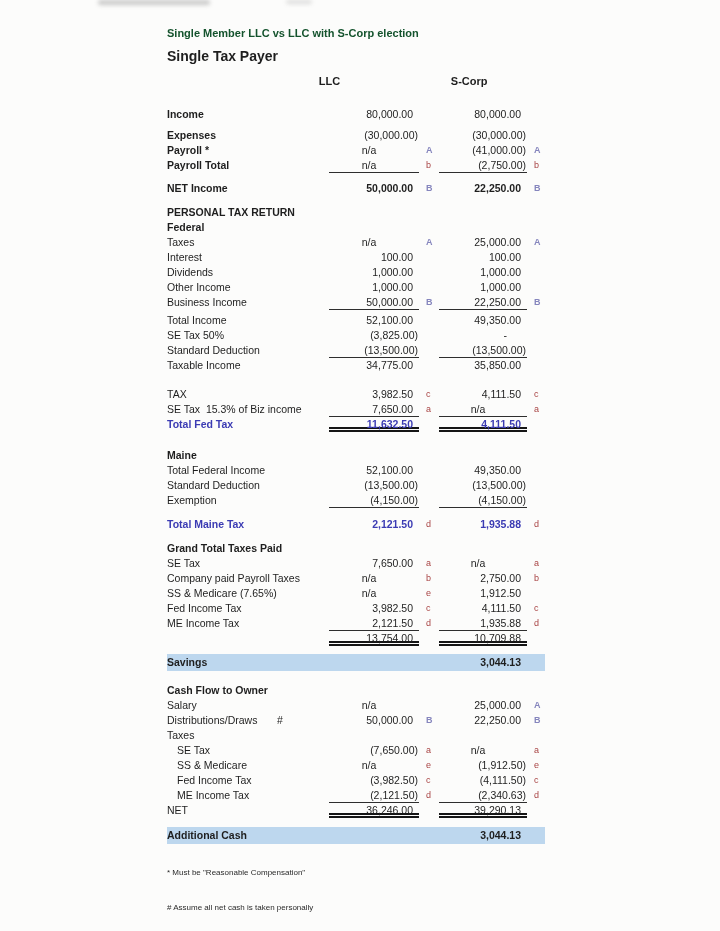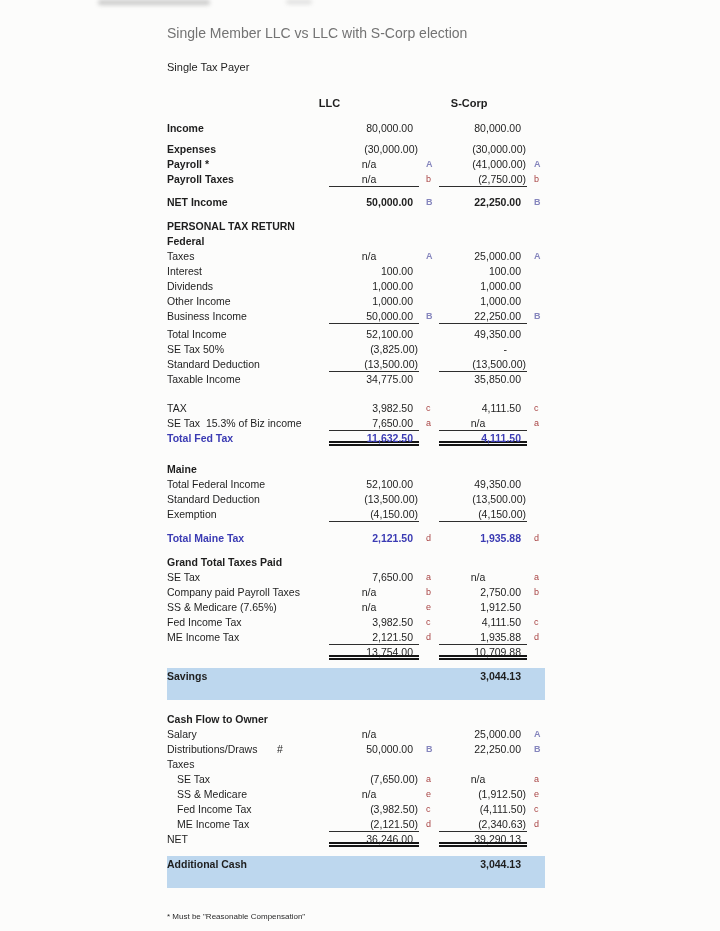--- a/index.html
+++ b/index.html
@@ -5,26 +5,26 @@
   html,body { margin:0; padding:0; background:#ffffff; }
   .page {
     position:relative; width:720px; height:931px; background:#fcfcfb;
     overflow:hidden; font-family:"Liberation Sans", sans-serif; color:#1e1e1e;
   }
   .smudge { position:absolute; background:#8a8a8a; border-radius:3px; filter:blur(2px); }
   .s1 { left:98px; top:0; width:112px; height:5px; opacity:.45; }
   .s2 { left:286px; top:0; width:26px; height:4px; opacity:.28; }
 
   .sheet { position:absolute; left:167px; top:24px; width:378px; }
-  .title { font-size:14px; font-weight:400; color:#737373; line-height:18px; }
-  .subtitle { font-size:11px; font-weight:400; margin-top:19px; line-height:12px; }
+  .title { font-size:11px; font-weight:700; color:#14532d; line-height:18px; }
+  .subtitle { font-size:14px; font-weight:700; margin-top:8px; line-height:12px; }
 
   .row { display:flex; height:15px; line-height:15px; font-size:10.5px; }
-  .header-row { margin-top:23px; font-weight:700; font-size:11px;gap:35px; }
-  #rows { margin-top:10px; }
+  .header-row { margin-top:12px; font-weight:700; font-size:11px;gap:35px; }
+  #rows { margin-top:18px; }
 
   .cell { box-sizing:border-box; }
   .label { width:162px; white-space:pre; position:relative; }
   .val   { width:90px;  text-align:right; }
   .noteL { width:20px;  font-size:9px; padding-left:7px; }
   .scval { width:88px;  text-align:right; }
   .noteS { width:18px;  font-size:9px; padding-left:7px; }
   .ch { text-align:center; }
 
   .pos  { padding-right:6px; }
@@ -33,21 +33,21 @@
   .dash { padding-right:20px; }
 
   .ul  .val, .ul  .scval { border-bottom:1.5px solid #2e2e2e; }
   .dul .val, .dul .scval { border-bottom:5px double #151515; }
 
   .lb .label { font-weight:700; }
   .vb .val, .vb .scval { font-weight:700; }
   .blue .label, .blue .val, .blue .scval { color:var(--blue,#3b3bb3); font-weight:700; }
   .nu { color:var(--noteU,#8585bd); font-weight:600; }
   .nl { color:var(--noteLo,#a84444); }
-  .hl { background:var(--hl,#bdd7ee); height:32px; line-height:17px; font-weight:700; }
+  .hl { background:var(--hl,#bdd7ee); height:17px; line-height:17px; font-weight:700; }
   .ind .label { padding-left:10px; }
   .gap { width:100%; }
 
   .hash { position:absolute; left:110px; top:0; font-weight:400; }
 
   .footnotes { margin-top:20px; font-size:8px; color:#2a2a2a; }
   .fn { line-height:17px; white-space:pre; }
   .fn-last { margin-top:18px; }
 </style>
 </head>
@@ -86,21 +86,21 @@
           <div class="cell noteS"></div>
         </div>
         <div class="row lb">
           <div class="cell label">Payroll *</div>
           <div class="cell val na">n/a</div>
           <div class="cell noteL nu">A</div>
           <div class="cell scval neg">(41,000.00)</div>
           <div class="cell noteS nu">A</div>
         </div>
         <div class="row lb ul">
-          <div class="cell label">Payroll Taxes</div>
+          <div class="cell label">Payroll Total</div>
           <div class="cell val na">n/a</div>
           <div class="cell noteL nl">b</div>
           <div class="cell scval neg">(2,750.00)</div>
           <div class="cell noteS nl">b</div>
         </div>
         <div class="gap" style="height: 8px;"></div>
         <div class="row lb vb">
           <div class="cell label">NET Income</div>
           <div class="cell val pos">50,000.00</div>
           <div class="cell noteL nu">B</div>

